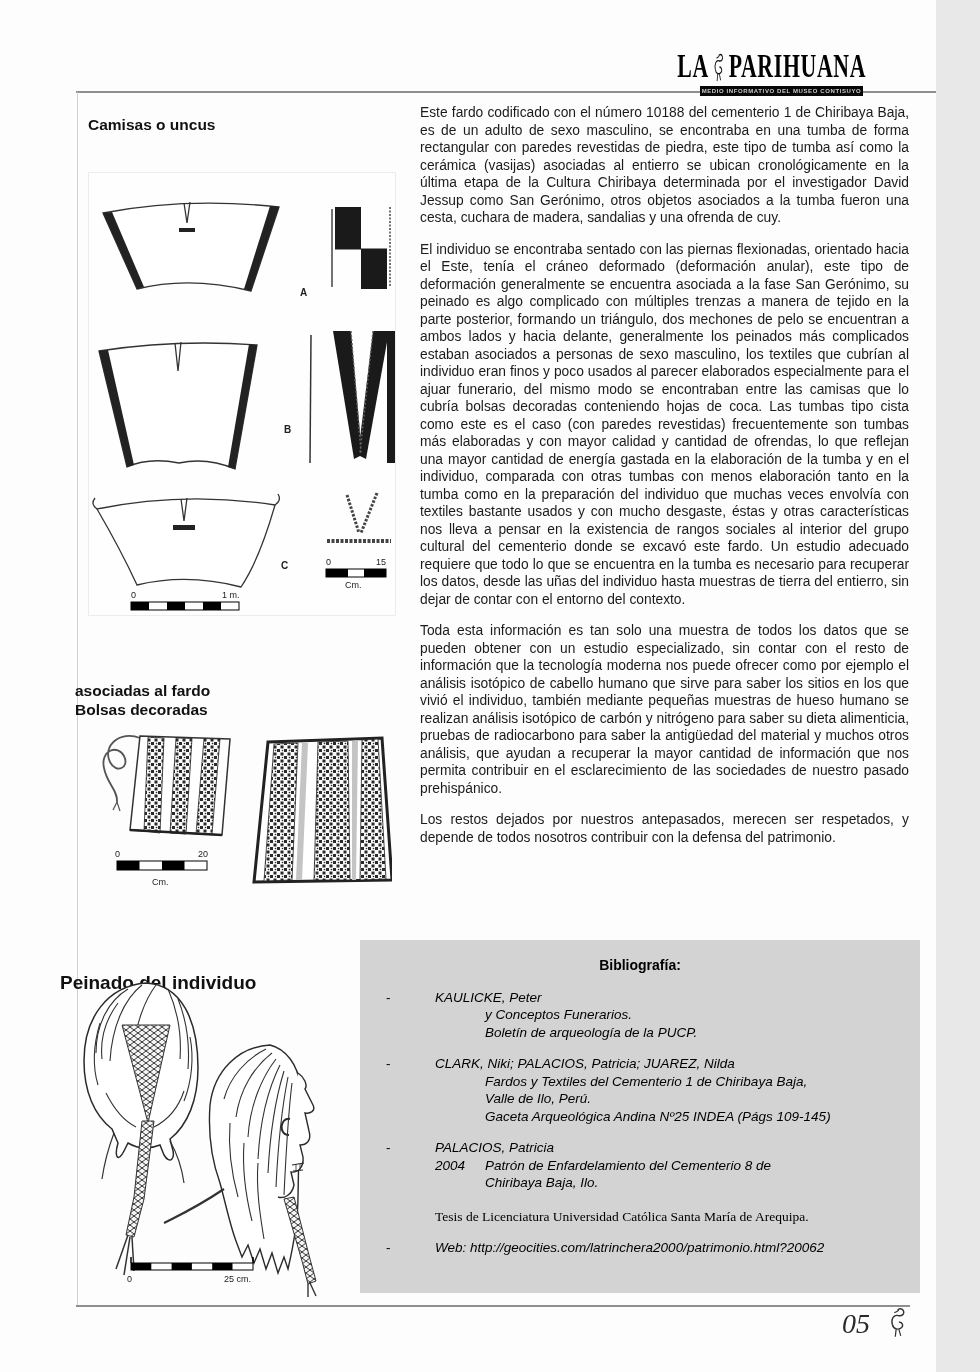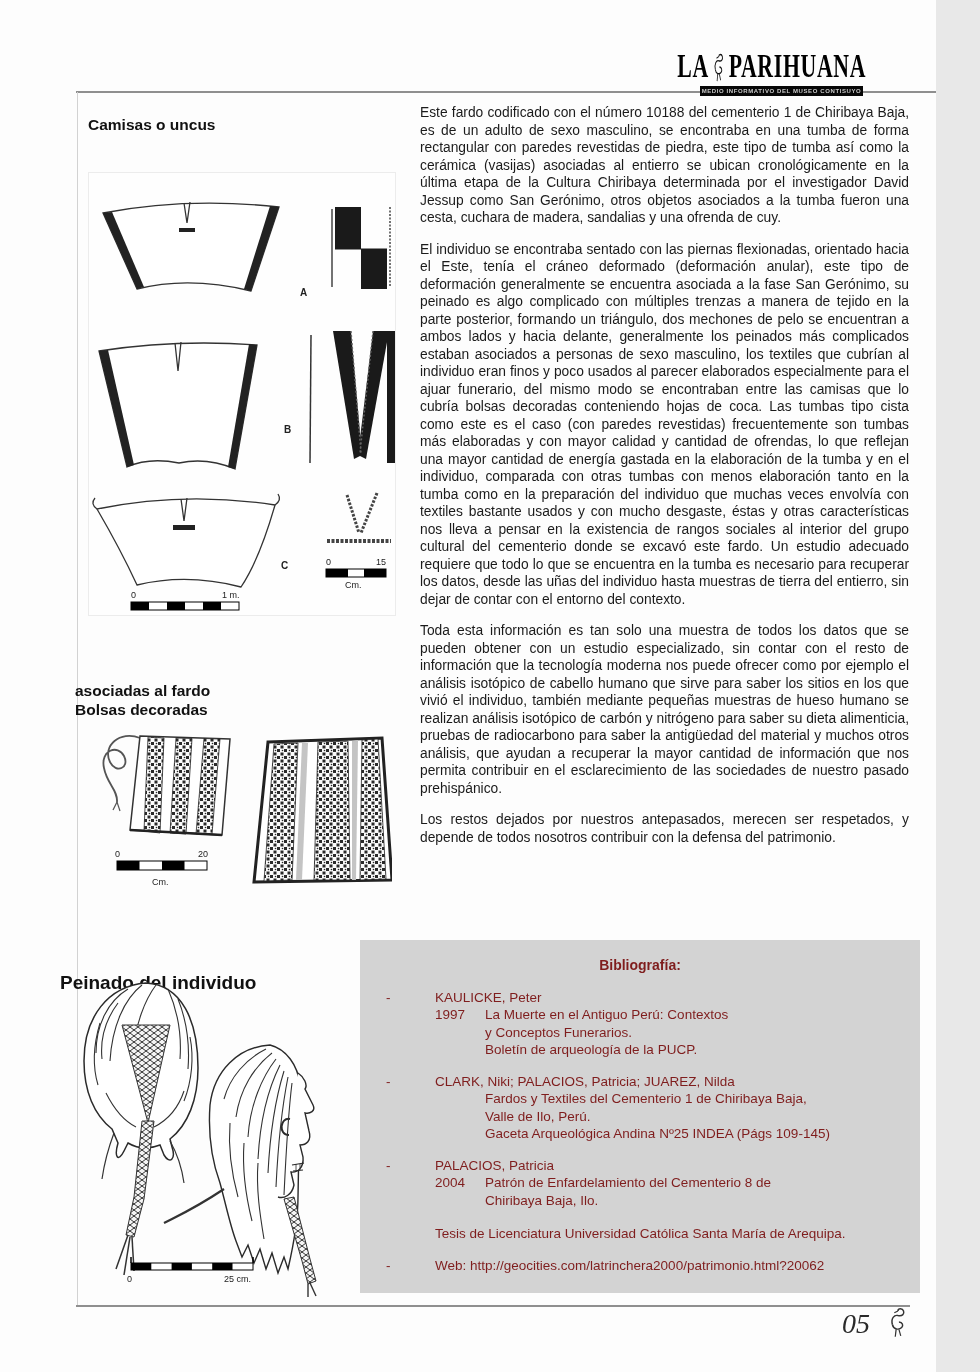--- a/index.html
+++ b/index.html
@@ -30,29 +30,29 @@
   .figure svg{display:block;width:100%;height:100%;}
   svg text{font-family:"Liberation Sans",sans-serif;fill:#222;}
   .svg-lab{font-size:10px;font-weight:bold;}
   .svg-num{font-size:9px;}
 
   .article{position:absolute;left:420px;top:104px;width:489px;
            font-size:13.8px;line-height:17.5px;text-align:justify;}
   .article p{margin:0 0 14px 0;}
 
   .bib{position:absolute;left:360px;top:940px;width:560px;height:353px;background:#d3d3d3;
-       box-sizing:border-box;padding-top:17px;font-size:13.5px;line-height:17.5px;color:#7f1d1d;}
+       box-sizing:border-box;padding-top:17px;font-size:13.5px;line-height:17.5px;color:#000000;}
   .bib-title{text-align:center;font-weight:bold;font-size:14px;}
   .bib-entry{display:flex;margin-top:14px;}
   .bib-dash{width:75px;box-sizing:border-box;padding-left:26px;}
-  .bib-body{flex:1;padding-right:4px;}
+  .bib-body{flex:1;padding-right:4px;font-style:italic;}
   .bib-yearline{display:flex;}
   .bib-year{width:50px;flex:none;}
   .bib-indent{padding-left:50px;}
-  .bib-note{margin-top:16px;padding-left:75px;}
+  .bib-note{margin-top:16px;padding-left:75px;font-family:Liberation Serif, serif;}
 
   .page-num{position:absolute;left:842px;top:1308px;font-family:"Liberation Serif",serif;
             font-style:italic;font-size:28px;color:#2a2a2a;}
   .bird-footer{position:absolute;left:886px;top:1306px;}
 </style>
 </head>
 <body>
 
 <div class="page">
 
@@ -265,24 +265,20 @@
     <p>Los restos dejados por nuestros antepasados, merecen ser respetados, y depende de todos nosotros contribuir con la defensa del patrimonio.</p>
   </div>
 
   <div class="bib">
     <div class="bib-title">Bibliografía:</div>
 
     <div class="bib-entry">
       <div class="bib-dash">-</div>
       <div class="bib-body">
         <div>KAULICKE, Peter</div>
-        <div class="bib-yearline">
-          <span class="bib-year">1997</span>
-          <span>La Muerte en el Antiguo Perú: Contextos</span>
-        </div>
         <div class="bib-indent">y Conceptos Funerarios.</div>
         <div class="bib-indent">Boletín de arqueología de la PUCP.</div>
       </div>
     </div>
 
     <div class="bib-entry">
       <div class="bib-dash">-</div>
       <div class="bib-body">
         <div>CLARK, Niki; PALACIOS, Patricia; JUAREZ, Nilda</div>
         <div class="bib-indent">Fardos y Textiles del Cementerio 1 de Chiribaya Baja,</div>

